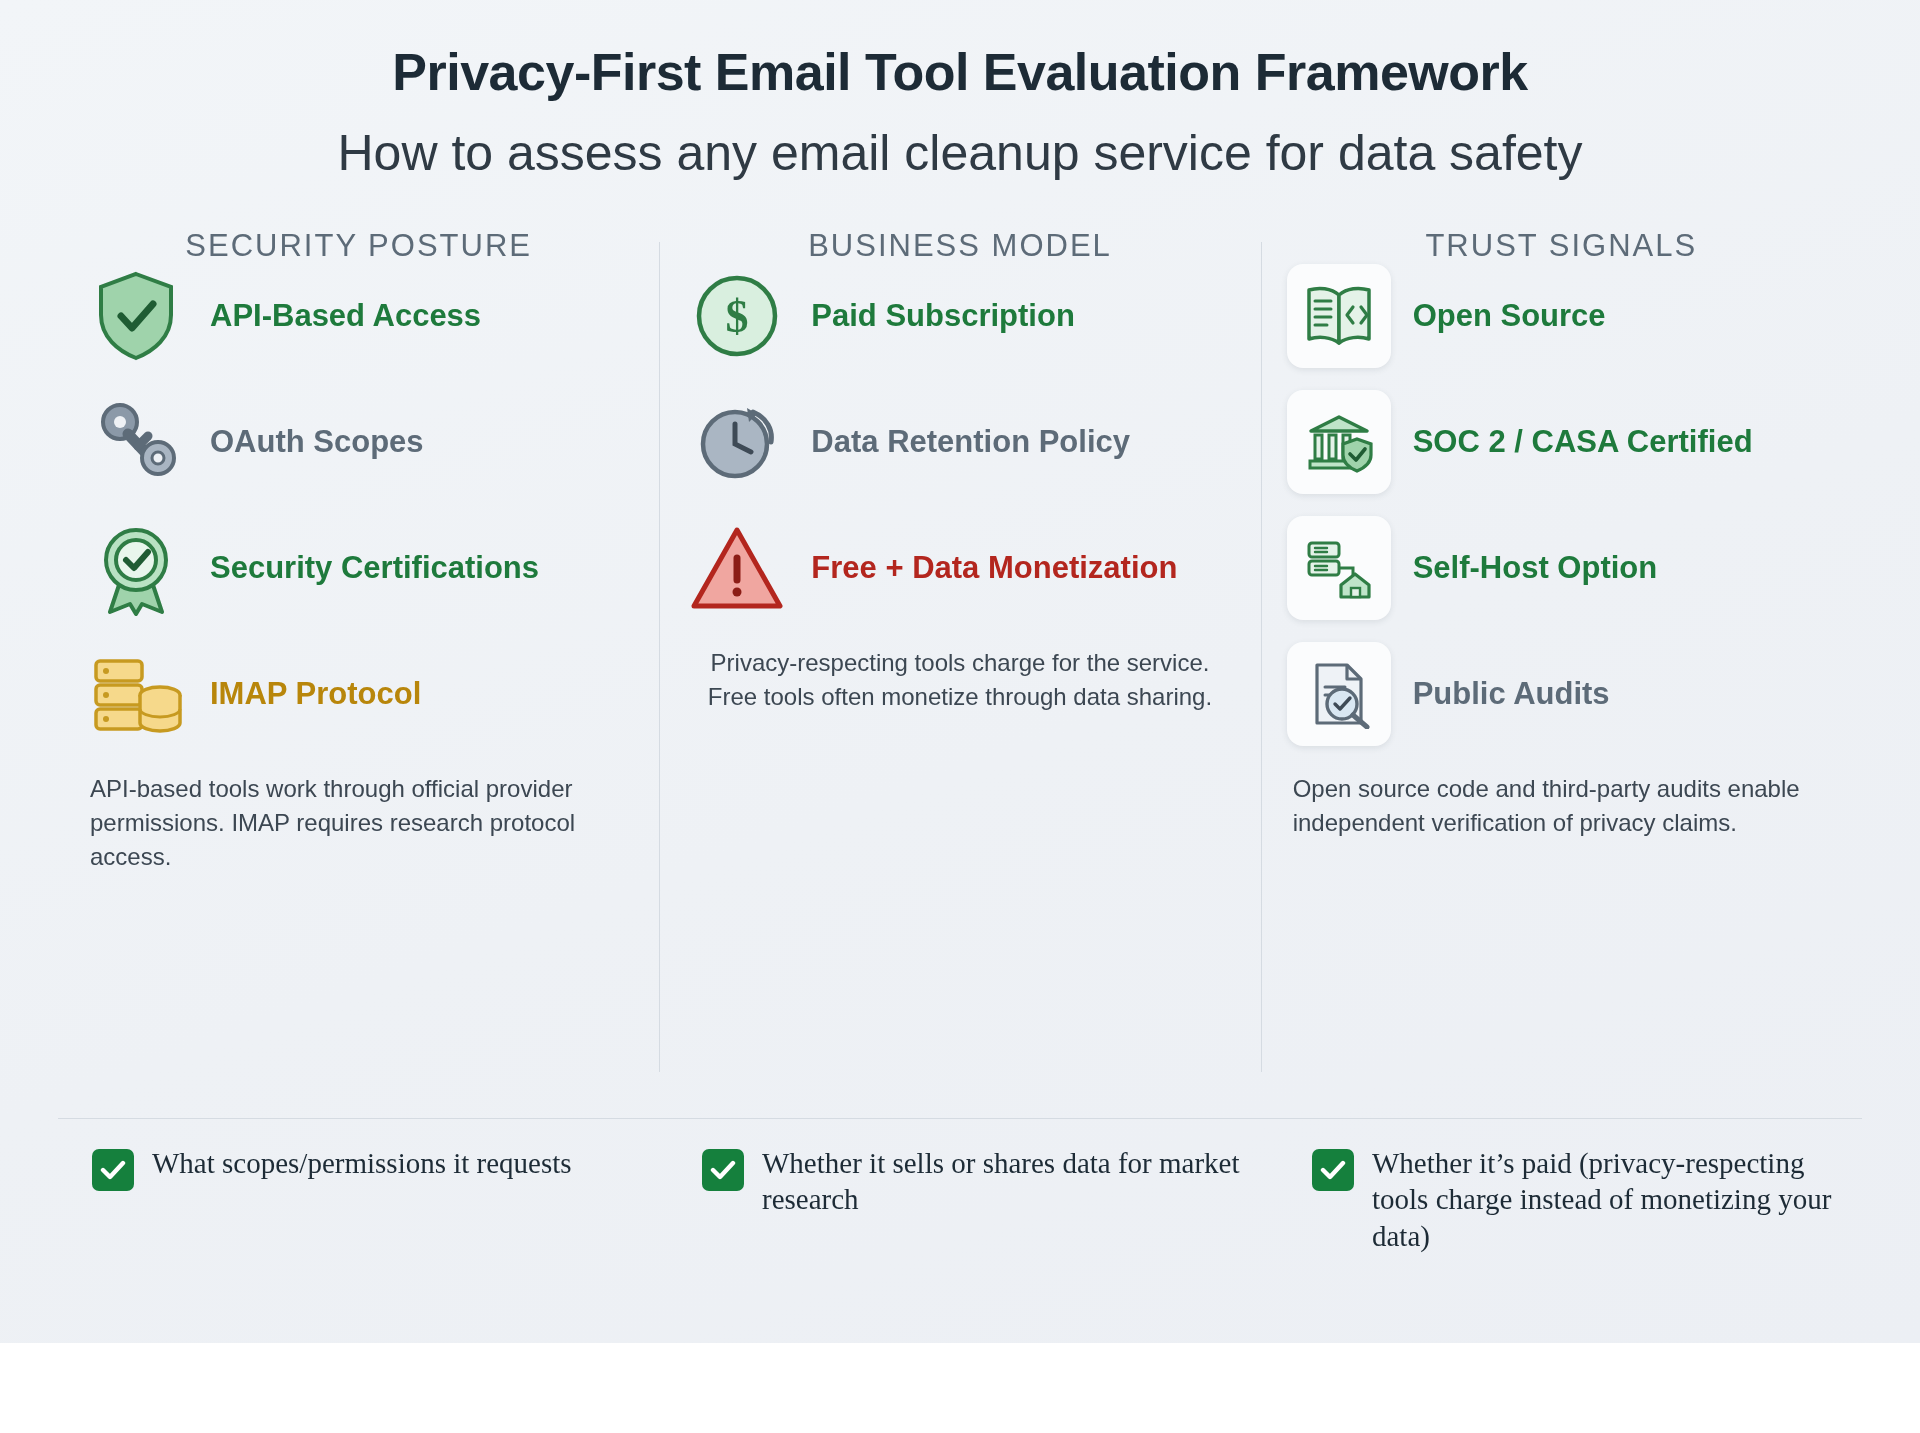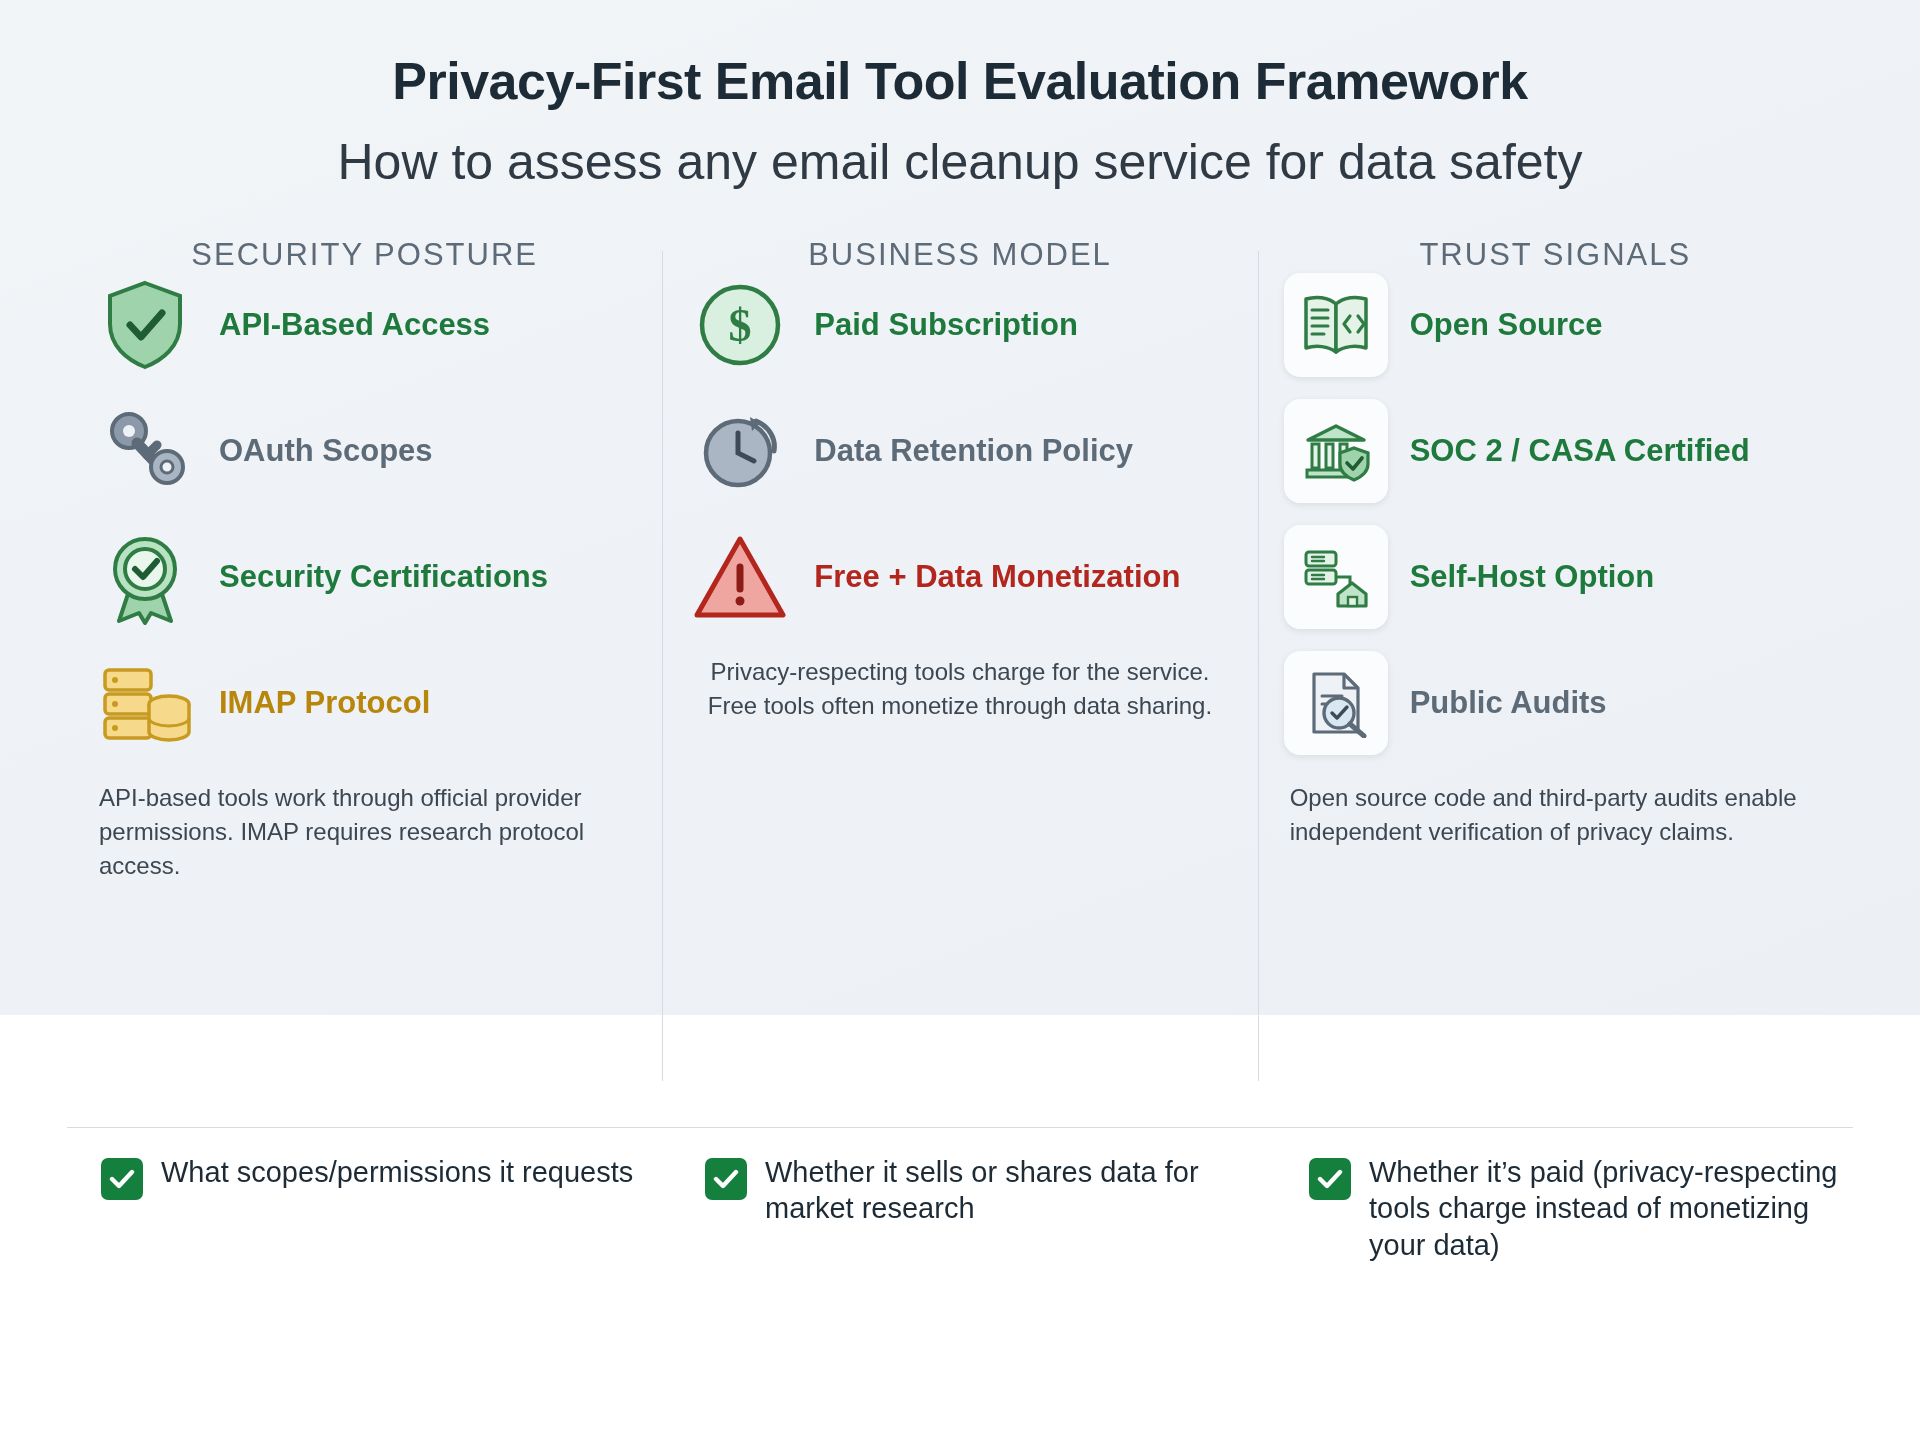--- a/index.html
+++ b/index.html
@@ -9,24 +9,24 @@
   }
   body {
     width: 1920px;
     height: 1433px;
     font-family: "Liberation Sans", sans-serif;
     overflow: hidden;
   }
   .poster {
     position: relative;
     width: 1920px;
-    height: 1015px;
+    height: 1343px;
     background: linear-gradient(160deg, #f2f5f8 0%, #eef1f5 55%, #eceff4 100%);
     box-sizing: border-box;
-    padding: 9px;
+    padding: 0;
   }
 
   
   .header {
     text-align: center;
     padding-top: 42px;
   }
   .title {
     font-size: 52px;
     font-weight: bold;
@@ -158,20 +158,21 @@
     background: #15803d;
     display: flex;
     align-items: center;
     justify-content: center;
     margin-top: 4px;
   }
   .check-text {
     font-size: 29px;
     line-height: 1.25;
     color: #1d2b36;
+    font-family: Liberation Serif, serif;
   }
 </style>
 </head>
 <body>
 
 <div class="poster">
 
   <div class="header">
     <h1 class="title">Privacy-First Email Tool Evaluation Framework</h1>
     <p class="subtitle">How to assess any email cleanup service for data safety</p>

